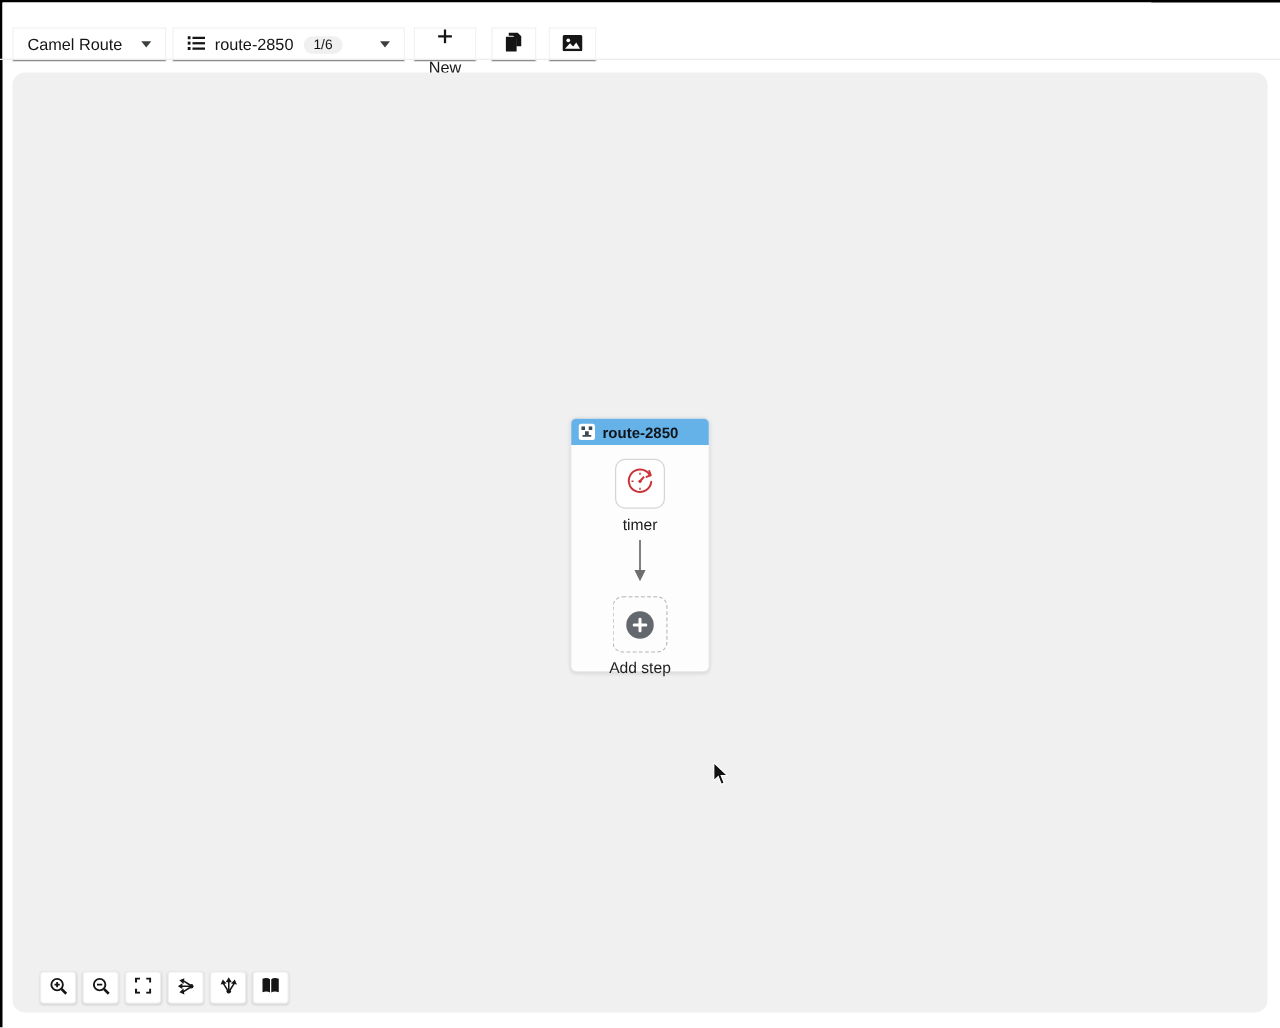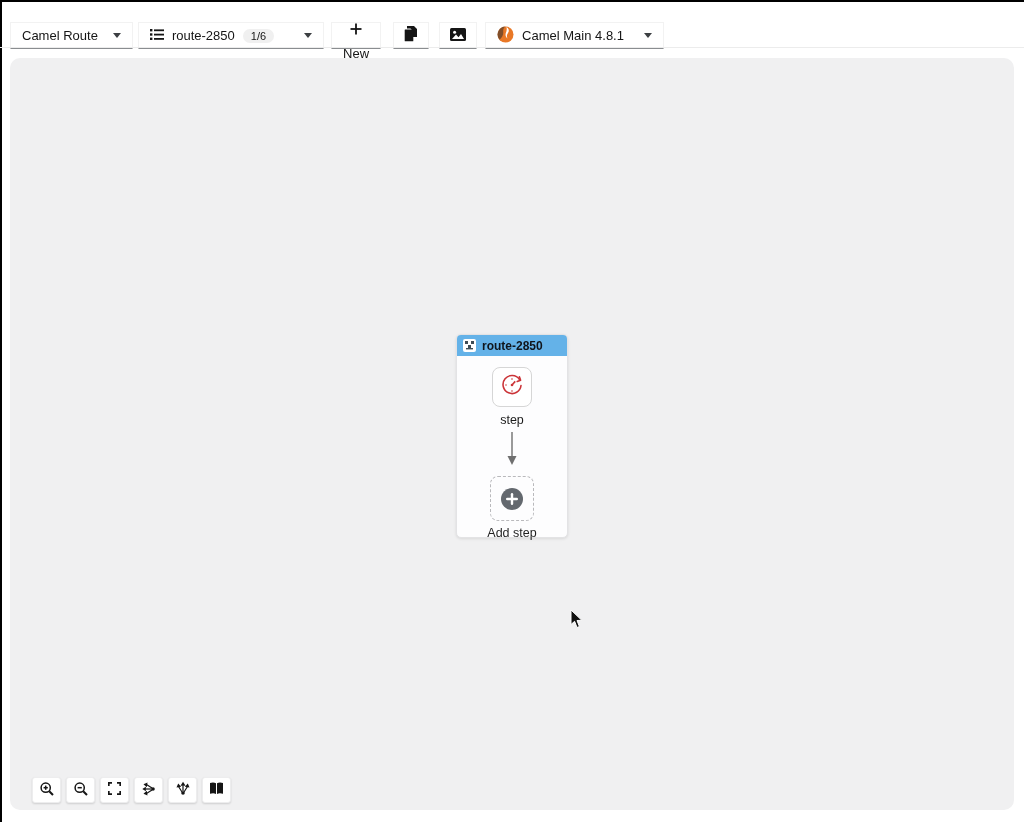--- a/index.html
+++ b/index.html
@@ -120,31 +120,20 @@
     <button class="pf-toggle icon-only m10">
       <span>
         <svg width="16" height="13" viewBox="0 0 16 13">
           <rect x="0" y="0" width="16" height="13" rx="1.5" fill="#151515"></rect>
           <circle cx="4.6" cy="4.2" r="1.5" fill="#fff"></circle>
           <path d="M2 11 L6 6.5 L8.5 9.2 L11 6 L14 11 Z" fill="#fff"></path>
         </svg>
       </span>
     </button>
 
-    <button class="pf-toggle m8">
-      <span>
-        <svg width="17" height="17" viewBox="0 0 17 17">
-          <circle cx="8.5" cy="8.5" r="8" fill="#e97826"></circle>
-          <path d="M8.5 0.5 a8 8 0 0 0 -6 13.2 C 5.5 11.5 6.5 8.5 6.2 5.5 C 6 3.2 7 1.2 8.5 0.5 Z" fill="#2c2c2c" opacity="0.55"></path>
-          <path d="M9.5 1 C 12 2.5 12.5 5 11 7 C 9.8 8.6 9.5 10.5 10.5 12.5 C 8.5 11 8 8.5 9 6.5 C 9.8 4.8 9.9 2.8 9.5 1 Z" fill="#ffffff"></path>
-        </svg>
-      </span>
-      <span>Camel Main 4.8.1</span>
-      <span class="caret m12"></span>
-    </button>
   </div>
   <div class="tb-divider"></div>
 
   <div class="canvas">
 
     <div class="group">
       <div class="group-header">
         <span class="group-header-icon">
           <svg width="9" height="9" viewBox="0 0 9 9">
               <g fill="#3e4b54">
@@ -166,21 +155,21 @@
               <path d="M20.5 7.5 A9 9 0 1 0 22 13.5" stroke-linecap="round"></path>
               <path d="M18.2 9.5 L21.6 8.2 L20.4 4.8" fill="none" stroke-linecap="round" stroke-linejoin="round"></path>
               <circle cx="13" cy="13" r="1.3" fill="#cb3438" stroke="none"></circle>
               <line x1="13" y1="13" x2="16.2" y2="9.4"></line>
               <line x1="13" y1="6.2" x2="13" y2="7.8" stroke-width="1.2"></line>
               <line x1="6.2" y1="13" x2="7.8" y2="13" stroke-width="1.2"></line>
               <line x1="13" y1="18.2" x2="13" y2="19.8" stroke-width="1.2"></line>
             </svg>
           </span>
         </div>
-        <div class="step-label">step</div>
+        <div class="step-label">timer</div>
 
         <div class="edge-arrow">
           <svg width="12" height="34" viewBox="0 0 12 34">
             <line x1="6" y1="0" x2="6" y2="25" stroke="#6f6f6f" stroke-width="1.4"></line>
             <polygon points="1.5,24 10.5,24 6,33" fill="#6f6f6f"></polygon>
           </svg>
         </div>
 
         <div class="placeholder-node">
           <span class="plus-circle">

